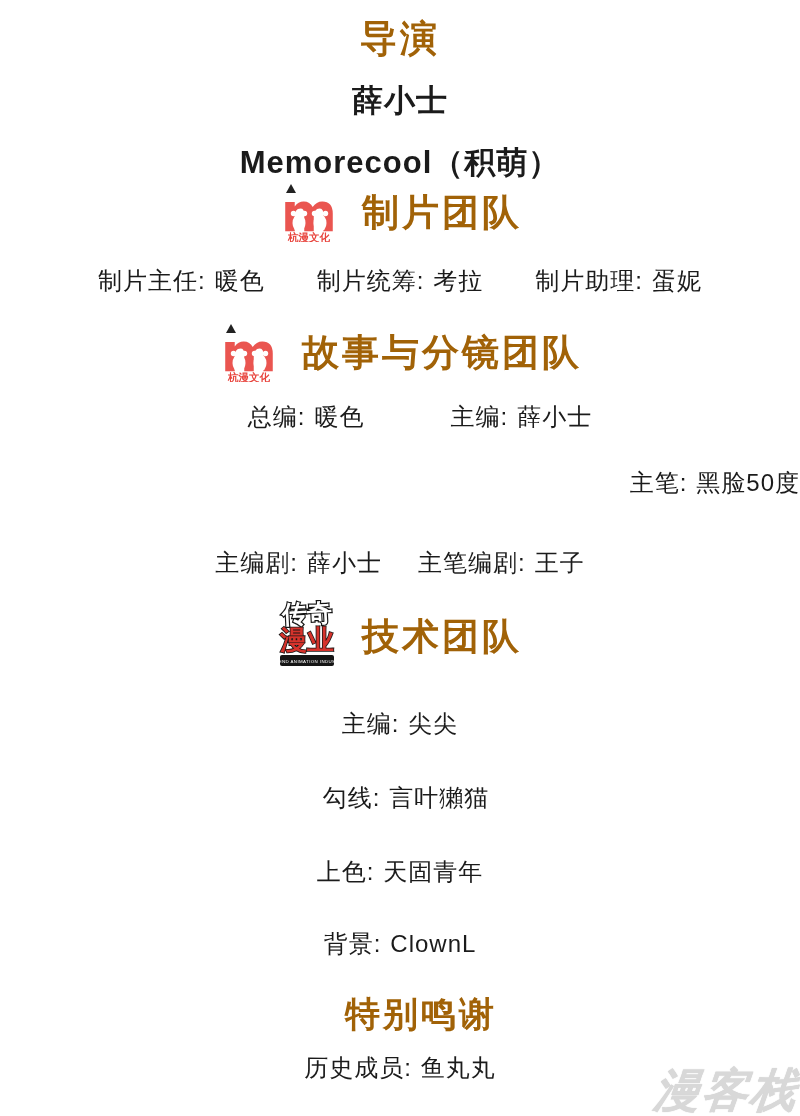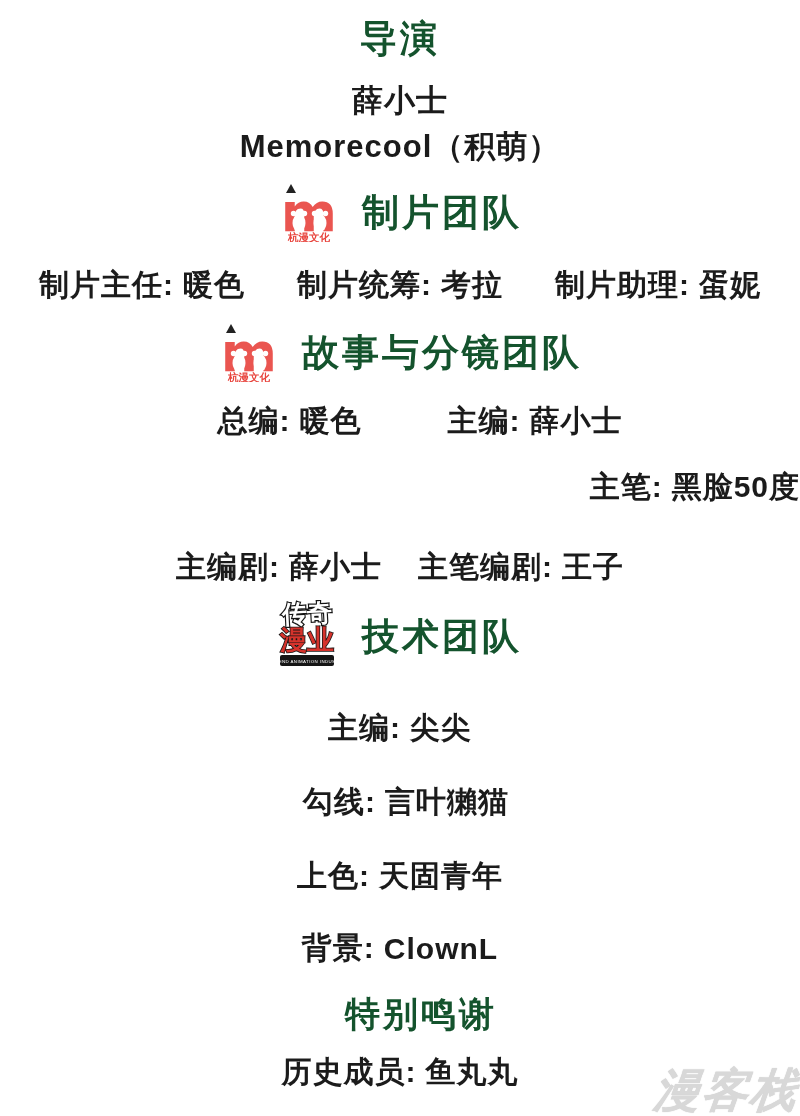--- a/index.html
+++ b/index.html
@@ -10,35 +10,35 @@
     overflow:hidden;
     font-family:"Liberation Sans","DejaVu Sans",sans-serif;
     color:#1b1b1b;
   }
   .row {
     position:absolute; left:0; width:100%;
     display:flex; justify-content:center; align-items:center;
     white-space:nowrap;
   }
   .heading {
-    color:#14532d;
+    color:#a16207;
     font-weight:bold;
     font-size:37px;
     letter-spacing:3px;
   }
   .body-line { font-size:31px; font-weight:600; letter-spacing:1px; }
   .pairs { display:flex; align-items:center; }
-  .pair  { display:flex; align-items:center; font-size:30px; font-weight:700; letter-spacing:1px; }
+  .pair  { display:flex; align-items:center; font-size:24px; font-weight:400; letter-spacing:1px; }
   .pair .lbl { margin-right:9px; }
   .hdr { display:flex; align-items:center; }
   .hdr .logo { flex:0 0 auto; }
   
   #director-title   { top:14px; }
   #director-m1      { top:80px; }
-  #director-m2      { top:126px; }
+  #director-m2      { top:142px; }
   #production-header{ top:184px; }
   #production-row   { top:265px; }
   #production-row .pair + .pair { margin-left:52px;text-align:center; }
   #story-header     { top:324px; }
   #story-row1       { top:401px;padding-left:40px; }
   #story-row1 .pair + .pair { margin-left:86px; }
   #story-row2       { top:467px;justify-content:flex-end; }
   #story-row3       { top:547px; }
   #story-row3 .pair + .pair { margin-left:36px;justify-content:space-between; }
   #tech-header      { top:600px; }

